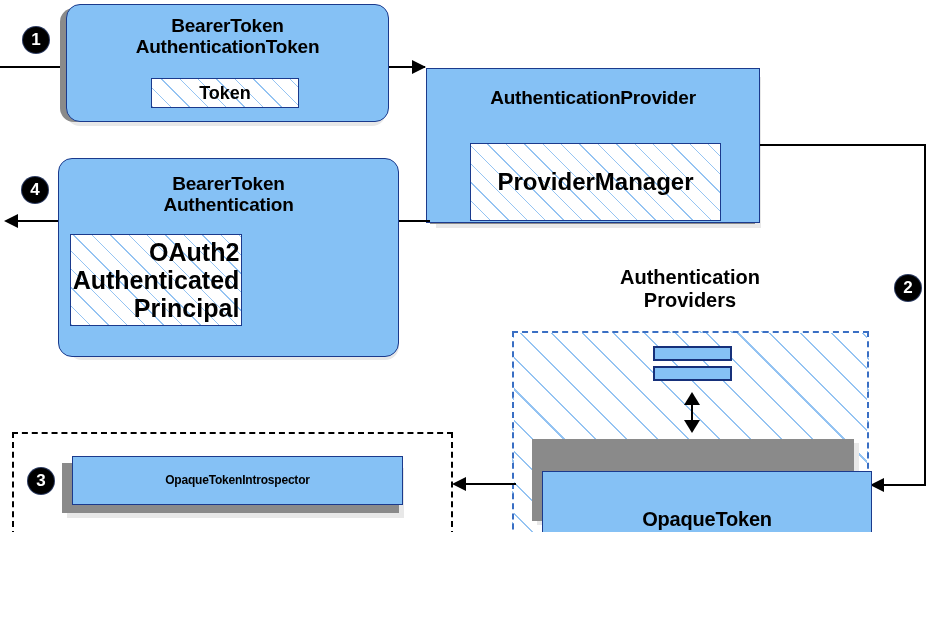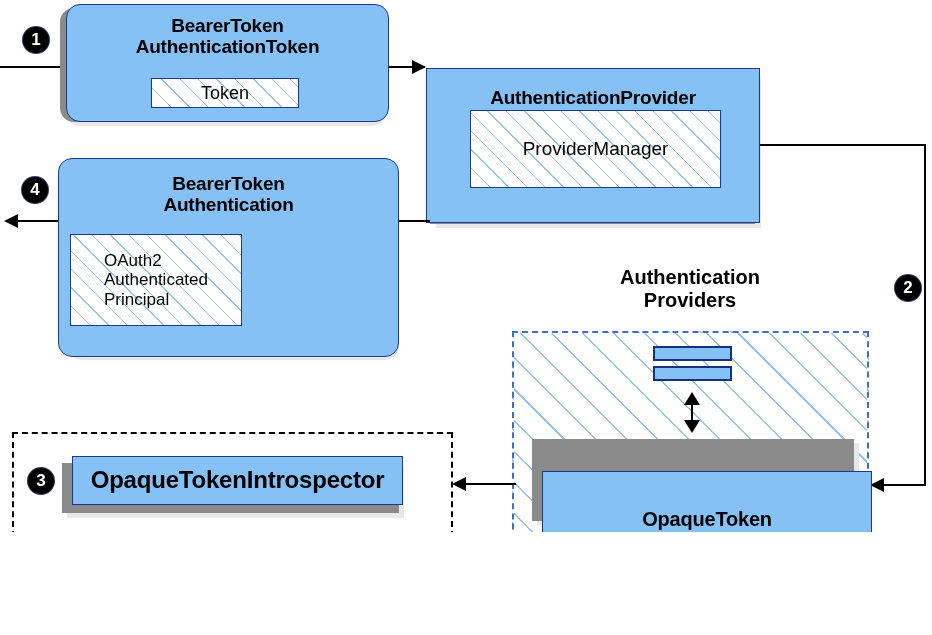--- a/index.html
+++ b/index.html
@@ -55,22 +55,22 @@
     background-color:#ffffff;
     background-image:repeating-linear-gradient(
         45deg,
         rgba(130,185,240,0.85) 0px,
         rgba(130,185,240,0.85) 1px,
         rgba(255,255,255,0) 1px,
         rgba(255,255,255,0) 13px);
     display:flex;
     align-items:center;
     justify-content:center;
-    text-align:left;
-    font-weight:normal;
+    text-align:right;
+    font-weight:bold;
     color:#000000;
     line-height:1.12;
     white-space:pre-line;
   }
 
   
   .dashed-blue{
     position:absolute;
     box-sizing:border-box;
     border:2px dashed #3a6fc4;
@@ -168,33 +168,33 @@
 
   <div class="line-h" style="left:389px; top:66px; width:36px;"></div>
   <div class="arrow-right" style="left:412px; top:60px;"></div>
 
   <div class="shadow-outer" style="left:436px; top:77px; width:325px; height:151px;"></div>
   <div class="shadow-inner" style="left:430px; top:73px; width:325px; height:151px;"></div>
 
   <div class="blue-box" style="left:426px; top:68px; width:334px; height:155px; padding-top:18px;">
     <div class="box-title" style="font-size:19px;">AuthenticationProvider</div>
   </div>
-  <div class="hatch-box" style="left:470px; top:110px; width:251px; height:78px; font-size:19px;">ProviderManager</div>
+  <div class="hatch-box" style="left:470px; top:143px; width:251px; height:78px; font-size:24px;">ProviderManager</div>
 
   <div class="line-h" style="left:18px; top:220px; width:412px;"></div>
   <div class="arrow-left" style="left:4px; top:214px;"></div>
 
   <div class="shadow-outer" style="left:68px; top:168px; width:331px; height:192px; border-radius:14px;"></div>
   <div class="shadow-inner" style="left:62px; top:164px; width:331px; height:192px; border-radius:14px;"></div>
 
   <div class="blue-box rounded" style="left:58px; top:158px; width:341px; height:199px; padding-top:10px;">
     <div class="box-title" style="font-size:19px; margin-top:4px;">BearerToken
 Authentication</div>
   </div>
-  <div class="hatch-box" style="left:70px; top:234px; width:172px; height:92px; font-size:17px;">OAuth2
+  <div class="hatch-box" style="left:70px; top:234px; width:172px; height:92px; font-size:25px;">OAuth2
 Authenticated
 Principal</div>
 
   <div class="badge" style="left:22px; top:177px;">4</div>
 
   <div class="line-h" style="left:760px; top:144px; width:166px;"></div>
   <div class="line-v" style="left:924px; top:144px; height:341px;"></div>
   <div class="line-h" style="left:884px; top:484px; width:42px;"></div>
   <div class="arrow-left" style="left:870px; top:478px;"></div>
 
@@ -229,18 +229,18 @@
 
   <div class="line-h" style="left:466px; top:483px; width:50px;"></div>
   <div class="arrow-left" style="left:452px; top:477px;"></div>
 
   <div class="dashed-black" style="left:12px; top:432px; width:441px; height:105px;"></div>
 
   <div class="shadow-outer" style="left:67px; top:468px; width:337px; height:50px;"></div>
   <div class="shadow-inner" style="left:62px; top:463px; width:337px; height:50px;"></div>
 
   <div class="blue-box" style="left:72px; top:456px; width:331px; height:49px; justify-content:center;">
-    <div class="box-title" style="font-size:24px;">OpaqueTokenIntrospector</div>
+    <div class="box-title" style="font-size:12px;">OpaqueTokenIntrospector</div>
   </div>
 
   <div class="badge" style="left:28px; top:468px;">3</div>
 
 </div>
 
 </body></html>

